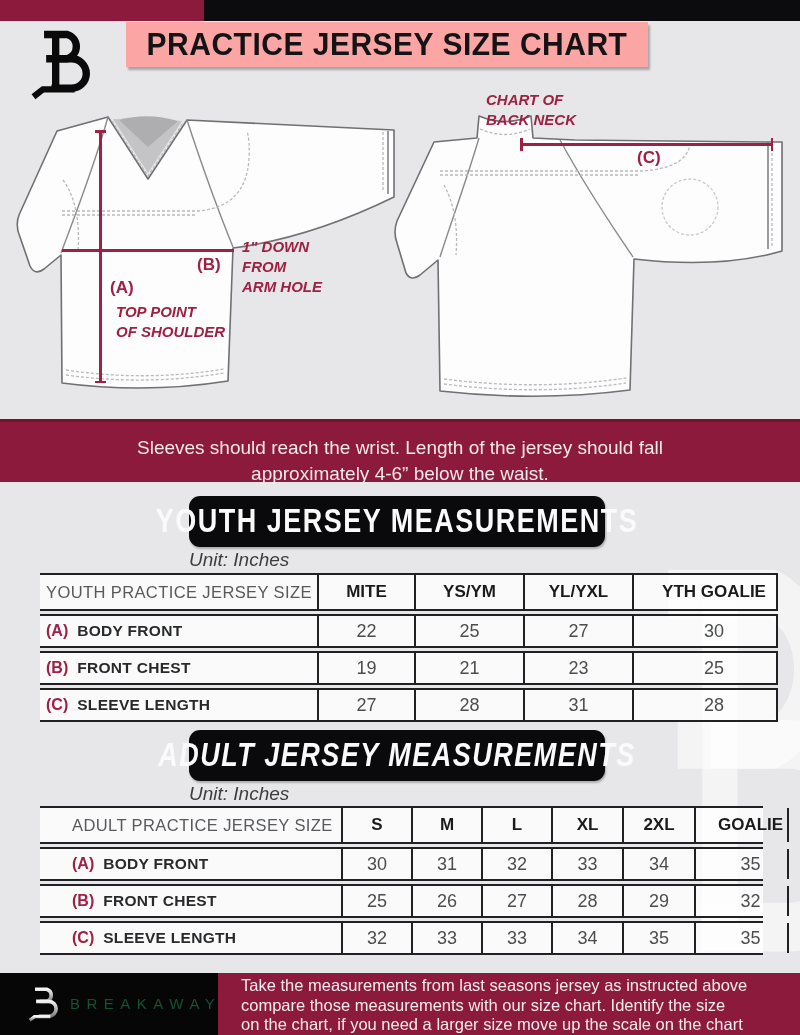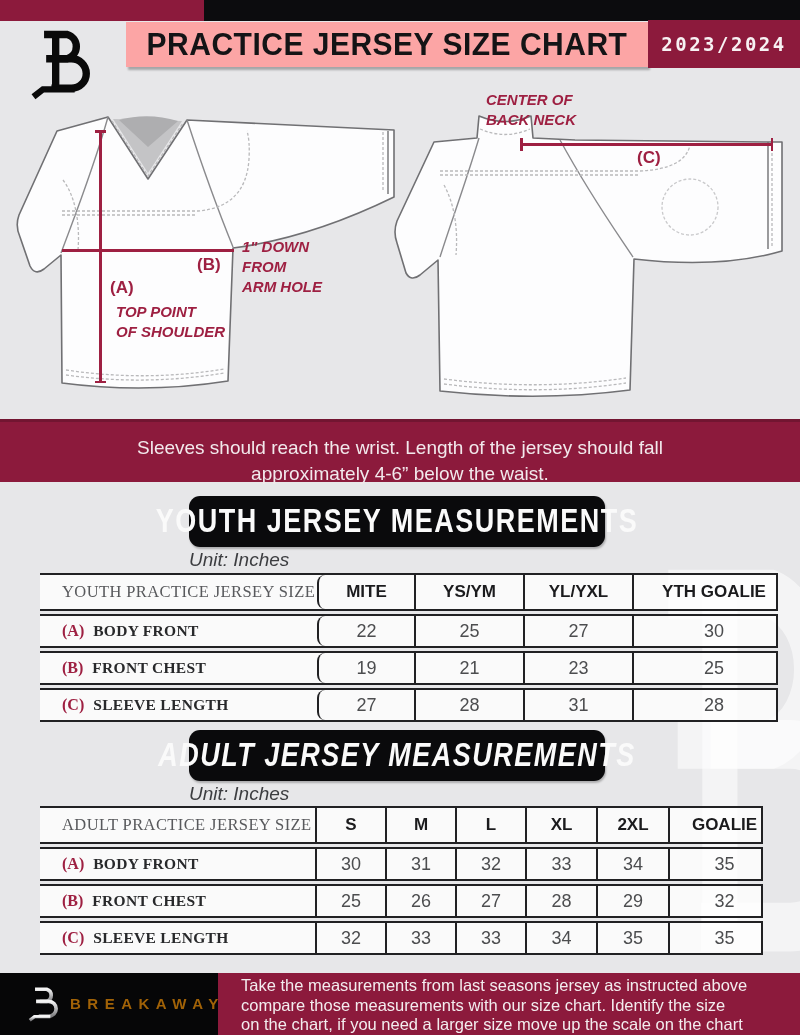--- a/index.html
+++ b/index.html
@@ -45,45 +45,45 @@
 
   
   .jtable{position:absolute;display:flex;flex-direction:column;gap:3px;}
   .t-row{display:flex;border-top:2px solid var(--line);border-bottom:2px solid var(--line);
     background:rgba(255,255,255,.78);box-sizing:border-box;height:34px;}
   .t-row.t-head{height:38px;}
   .t-cell{display:flex;align-items:center;justify-content:center;box-sizing:border-box;
     font-size:18px;color:var(--val);}
   .t-cell + .t-cell{border-left:2px solid var(--line);}
   .t-cell:last-child{border-right:2px solid var(--line);padding-left:18px;}
-  .t-cell.t-first{justify-content:flex-start;padding-left:22px;font-family:Liberation Serif, serif;}
+  .t-cell.t-first{justify-content:flex-start;padding-left:6px;}
   .t-head .t-cell{font-weight:700;color:#1b1b1d;font-size:17px;}
   .t-head .t-cell.t-first{font-weight:400;color:var(--muted);font-size:16.5px;letter-spacing:.4px;}
   .row-key{color:var(--annotation);font-weight:700;font-size:16px;margin-right:9px;}
   .row-label{color:#28292b;font-weight:600;font-size:15.5px;letter-spacing:.3px;}
   .youth-table .t-cell:nth-child(1){flex:0 0 277px;}
-  .youth-table .t-cell:nth-child(2){flex:0 0 97px;border-radius:8px;}
+  .youth-table .t-cell:nth-child(2){flex:0 0 97px;}
   .youth-table .t-cell:nth-child(3){flex:0 0 109px;}
   .youth-table .t-cell:nth-child(4){flex:0 0 109px;}
   .youth-table .t-cell:nth-child(5){flex:0 0 146px;}
-  .adult-table .t-cell:nth-child(1){flex:0 0 275px;}
+  .adult-table .t-cell:nth-child(1){flex:0 0 275px;margin-left:26px;}
   .adult-table .t-cell:nth-child(2){flex:0 0 70px;}
   .adult-table .t-cell:nth-child(3){flex:0 0 70px;}
   .adult-table .t-cell:nth-child(4){flex:0 0 70px;}
   .adult-table .t-cell:nth-child(5){flex:0 0 71px;}
   .adult-table .t-cell:nth-child(6){flex:0 0 72px;}
   .adult-table .t-cell:nth-child(7){flex:0 0 95px;}
 
   
   .watermark{position:absolute;left:598px;top:542px;width:300px;height:470px;pointer-events:none;}
 
   
   .footer-black{position:absolute;left:0;top:973px;width:218px;height:62px;background:#060607;}
   .footer-maroon{position:absolute;left:218px;top:973px;width:582px;height:62px;background:var(--maroon);}
-  .footer-brand{position:absolute;left:70px;top:995px;color:#a16207;font-weight:700;font-size:15px;letter-spacing:6.5px;}
+  .footer-brand{position:absolute;left:70px;top:995px;color:#14532d;font-weight:400;font-size:15px;letter-spacing:6.5px;}
   .footer-text{position:absolute;left:232px;top:976px;width:560px;color:#f3ecee;font-size:16.5px;line-height:19.5px;margin-left:9px;}
 
   svg{display:block;}
 </style>
 </head>
 <body>
 
 <div id="page">
 
   <div class="strip maroon"></div>
@@ -94,21 +94,20 @@
       <path d="M26 7 V59"></path>
       <path d="M15 8 H37 A12 12 0 0 1 37 31 H24"></path>
       <path d="M17 31 H41 A14 14 0 0 1 41 59 H22"></path>
       <path d="M44 60 H14 L5 67" stroke-width="6"></path>
     </g>
   </svg>
 
   <div class="title-box">
     <h1>PRACTICE JERSEY SIZE CHART</h1>
   </div>
-  <div class="season">2023/2024</div>
 
   <svg class="watermark" viewBox="0 0 64 72" preserveAspectRatio="none">
     <g fill="none" stroke="rgba(255,255,255,0.55)" stroke-width="7.5">
       <path d="M26 7 V59"></path>
       <path d="M15 8 H37 A12 12 0 0 1 37 31 H24"></path>
       <path d="M17 31 H41 A14 14 0 0 1 41 59 H22"></path>
     </g>
   </svg>
 
   <div class="diagram">
@@ -167,21 +166,21 @@
       <div>TOP POINT</div>
       <div>OF SHOULDER</div>
     </div>
     <div class="keylab" style="left:197px;top:170px;">(B)</div>
     <div class="note" style="left:242px;top:152px;">
       <div>1" DOWN</div>
       <div>FROM</div>
       <div>ARM HOLE</div>
     </div>
     <div class="note" style="left:486px;top:5px;">
-      <div>CENTER OF</div>
+      <div>CHART OF</div>
       <div>BACK NECK</div>
     </div>
     <div class="keylab" style="left:637px;top:63px;">(C)</div>
   </div>
 
   <div class="notice">
     <div>Sleeves should reach the wrist. Length of the jersey should fall</div>
     <div>approximately 4-6” below the waist.</div>
   </div>
 

